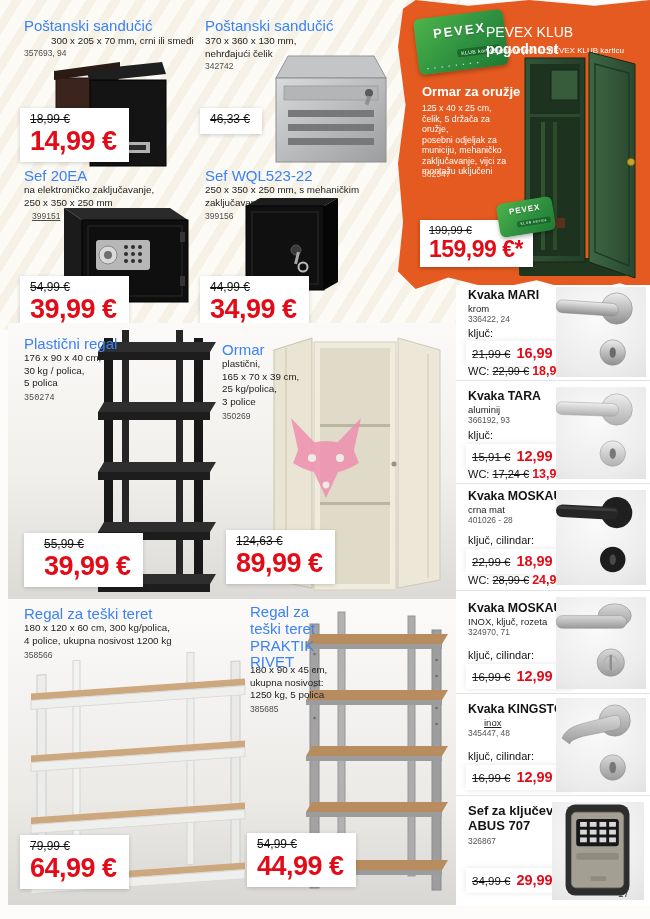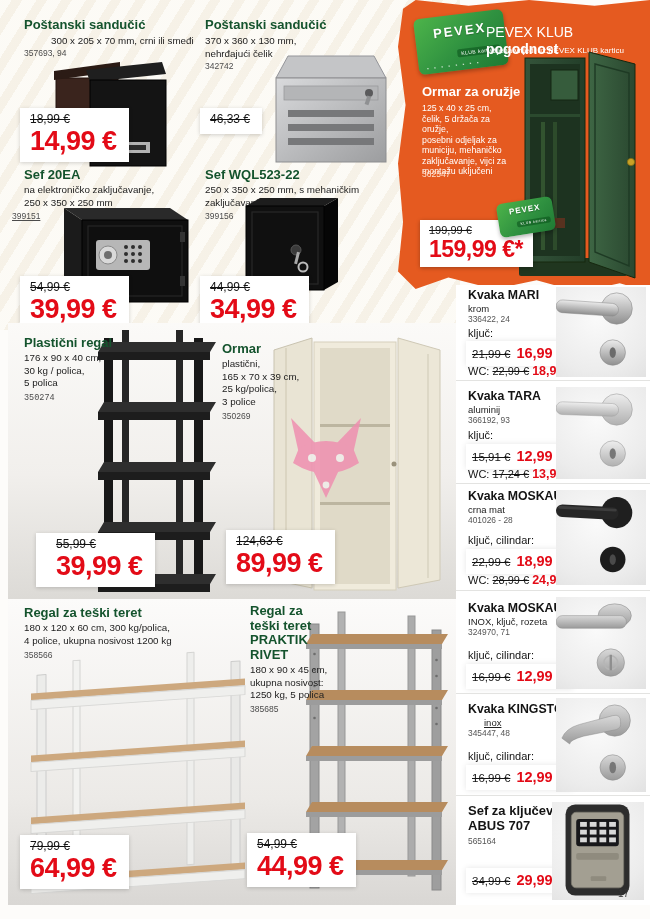--- a/index.html
+++ b/index.html
@@ -3,21 +3,21 @@
 <meta charset="utf-8">
 <style>
   html,body{margin:0;padding:0;}
   body{font-family:"Liberation Sans",sans-serif;background:#e9e9e9;}
   .page{position:relative;width:650px;height:919px;background:#fdfcfa;overflow:hidden;margin:0 auto;}
   .abs{position:absolute;}
   .stripes{left:0;top:0;width:460px;height:330px;
     background:repeating-linear-gradient(-58deg,#f4eee1 0 9px,#fcfaf4 9px 21px);opacity:.75;}
 
   
-  .pname{font-weight:bold;font-size:13px;color:#14532d;line-height:1.12;white-space:pre-line;}
+  .pname{font-weight:normal;font-size:15px;color:#3b82f6;line-height:1.12;white-space:pre-line;}
   .pdesc{font-size:9.8px;color:#222;line-height:1.3;white-space:pre-line;}
   .psku{font-size:8.5px;color:#4c4c4c;}
 
   
   .pricebox{position:absolute;background:#fff;padding:5px 12px 7px 10px;
     box-shadow:0 1px 4px rgba(0,0,0,.18);}
   .oldp{font-size:12px;color:#141414;text-decoration:line-through;line-height:1.15;}
   .newp{font-size:27px;font-weight:bold;color:#e30b17;line-height:1.05;letter-spacing:-.5px;}
 
   
@@ -116,21 +116,21 @@
     </svg>
     <div class="pricebox" style="left:200px;top:108px;padding-left:10px;">
       <div class="oldp">46,33 €</div>
     </div>
   </div>
 
   <div>
     <div class="abs pname" style="left:24px;top:168px;">Sef 20EA</div>
     <div class="abs pdesc" style="left:24px;top:184px;">na elektroničko zaključavanje,
 250 x 350 x 250 mm</div>
-    <div class="abs psku" style="left:12px;top:211px;text-decoration:underline;">399151</div>
+    <div class="abs psku" style="left:32px;top:211px;text-decoration:underline;">399151</div>
     <svg class="abs" style="left:52px;top:194px;" width="145" height="112" viewBox="0 0 145 112">
       <polygon points="12,14 118,14 136,26 30,26" fill="#2a2a2a"></polygon>
       <polygon points="12,14 30,26 30,108 12,94" fill="#1b1b1b"></polygon>
       <rect x="30" y="26" width="106" height="82" fill="#0f0f0f" stroke="#000" stroke-width="1"></rect>
       <rect x="36" y="32" width="94" height="70" fill="none" stroke="#262626" stroke-width="1.2"></rect>
       <rect x="44" y="46" width="54" height="30" rx="3" fill="#b7b7b7"></rect>
       <circle cx="56" cy="61" r="9" fill="#d9d9d9" stroke="#8a8a8a"></circle>
       <circle cx="56" cy="61" r="4" fill="#6f6f6f"></circle>
       <g fill="#2e2e2e">
         <circle cx="74" cy="53" r="2"></circle>
@@ -270,21 +270,21 @@
     <circle cx="54" cy="40" r="4" fill="#f1efec"></circle>
     <circle cx="40" cy="67" r="3.4" fill="#f1efec"></circle>
   </svg>
 
   <div>
     <div class="abs pname" style="left:24px;top:336px;">Plastični regal</div>
     <div class="abs pdesc" style="left:24px;top:352px;">176 x 90 x 40 cm,
 30 kg / polica,
 5 polica</div>
     <div class="abs psku" style="left:24px;top:393px;font-family:Liberation Mono, monospace;">350274</div>
-    <div class="pricebox" style="left:36px;top:533px;padding-left:20px;">
+    <div class="pricebox" style="left:24px;top:533px;padding-left:20px;">
       <div class="oldp">55,99 €</div>
       <div class="newp">39,99 €</div>
     </div>
   </div>
 
   <div>
     <div class="abs pname" style="left:222px;top:342px;">Ormar</div>
     <div class="abs pdesc" style="left:222px;top:358px;">plastični,
 165 x 70 x 39 cm,
 25 kg/polica,
@@ -496,21 +496,21 @@
           <path d="M6,40 Q10,30 24,26 L58,17 Q66,15 66,23 L66,26 Q66,31 58,32 L28,38 Q14,42 14,46 Z" fill="url(#inoxg)" stroke="#8e8e8e" stroke-width=".5"></path>
           <circle cx="58" cy="70" r="13" fill="url(#inoxg)" stroke="#8e8e8e" stroke-width=".6"></circle>
           <ellipse cx="58" cy="70" rx="3.4" ry="6" fill="#777"></ellipse>
         </svg>
       </div>
     </div>
 
     <div class="hsec" style="top:510px;height:110px;">
       <div class="abs hname" style="left:12px;top:8px;font-size:13px;">Sef za ključeve
 ABUS 707</div>
-      <div class="abs hsku" style="left:12px;top:40px;">565164</div>
+      <div class="abs hsku" style="left:12px;top:40px;">326867</div>
       <div class="abs hpriceline" style="left:10px;top:72px;">
         <span class="h-old">34,99 €</span><span class="h-new">29,99 €</span>
       </div>
       <div class="hphoto" style="right:6px;top:6px;width:92px;height:98px;">
         <svg width="92" height="98" viewBox="0 0 95 100">
           <rect x="14" y="2" width="66" height="94" rx="10" fill="#2d2d2d"></rect>
           <rect x="20" y="10" width="54" height="78" rx="5" fill="#a39f92" stroke="#7f7c70" stroke-width=".8"></rect>
           <rect x="25" y="17" width="44" height="28" rx="3" fill="#17171a"></rect>
           <g fill="#d8d8d8">
             <rect x="29" y="20" width="7" height="5"></rect>

